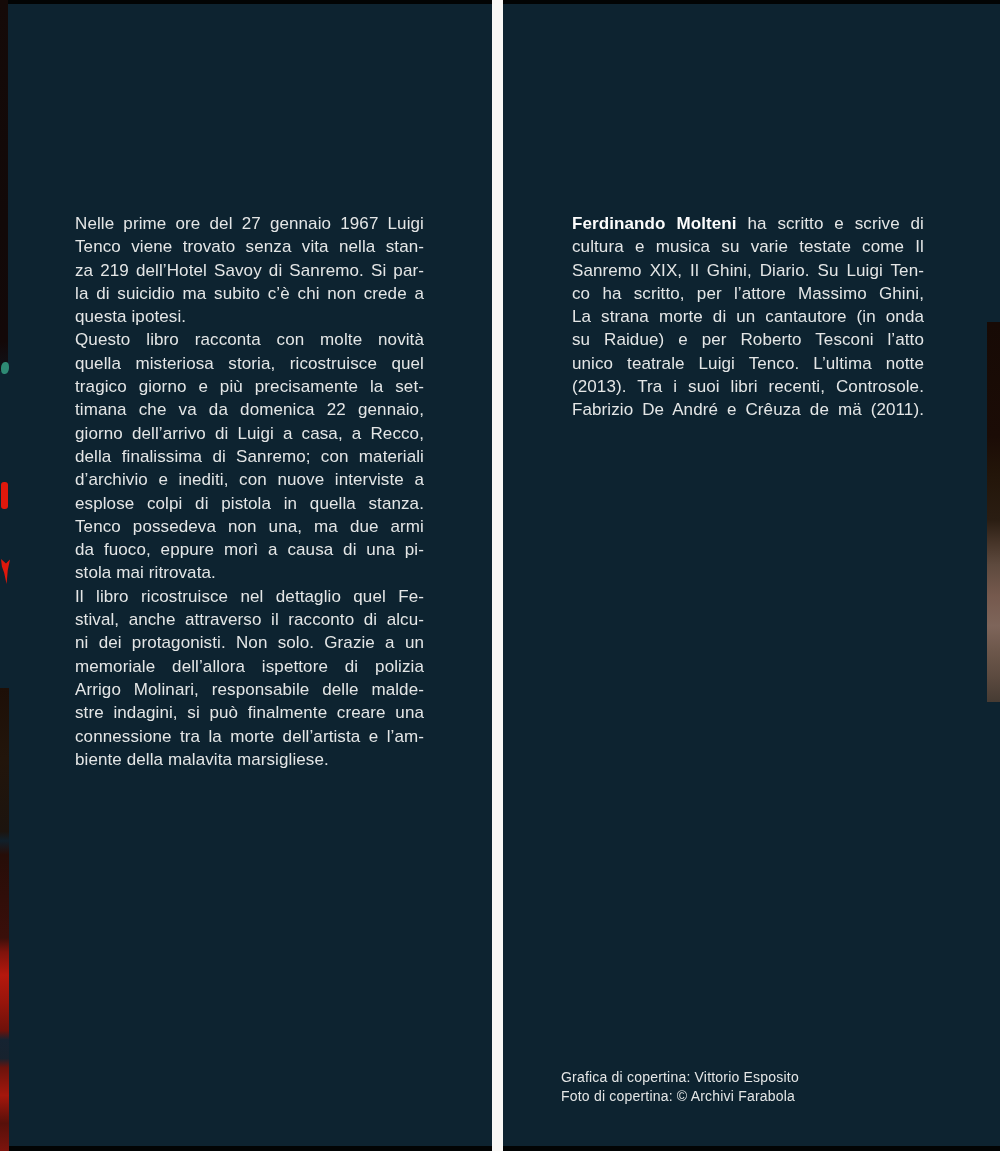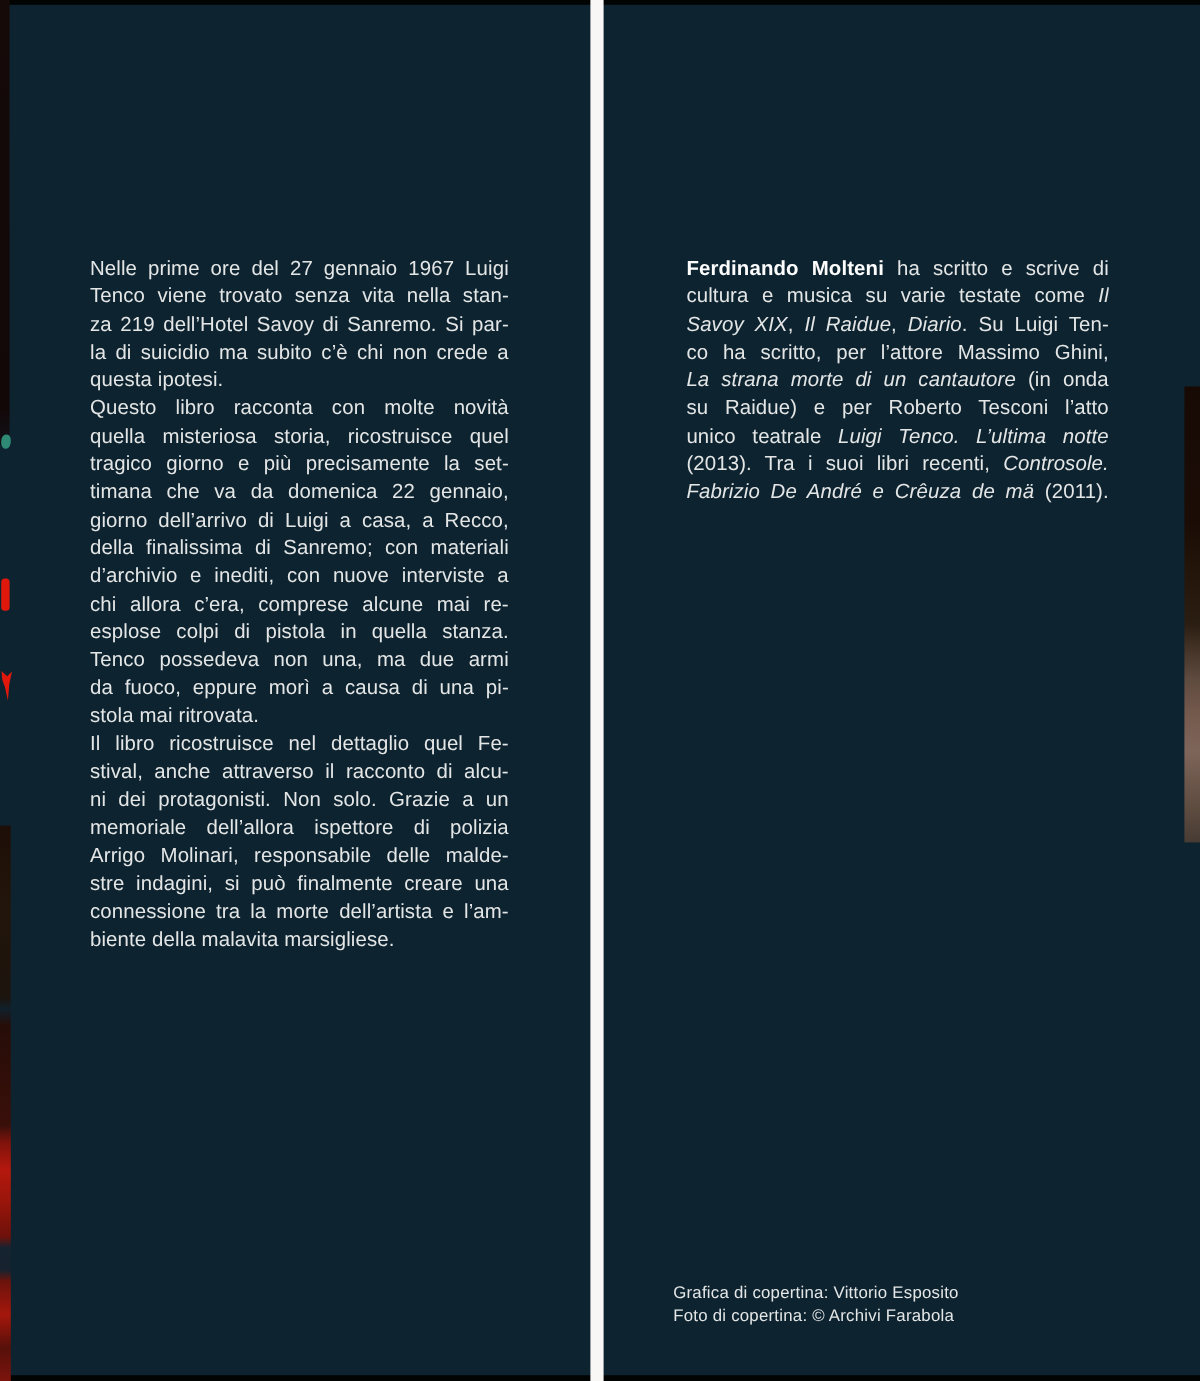--- a/index.html
+++ b/index.html
@@ -46,21 +46,21 @@
     text-align: justify;
     -moz-text-align-last: justify;
     text-align-last: justify;
     white-space: nowrap;
   }
   .tline.tlast {
     -moz-text-align-last: left;
     text-align-last: left;
   }
   .seg-bold   { font-weight: 700; color: var(--brighttxt, #fdfdfd); }
-  .seg-italic { font-style: italic; }
+  .seg-italic { }
 
   .credits {
     position: absolute; left: 58px; top: 1068px;
     width: 400px;
     color: var(--txt, #e4e6e6);
     font-size: 14px; line-height: 18.5px;
     letter-spacing: 0.2px;
     z-index: 1;
   }
 
@@ -112,41 +112,40 @@
         <div class="tline">za 219 dell’Hotel Savoy di Sanremo. Si par-</div>
         <div class="tline">la di suicidio ma subito c’è chi non crede a</div>
         <div class="tline tlast">questa ipotesi.</div>
         <div class="tline">Questo libro racconta con molte novità</div>
         <div class="tline">quella misteriosa storia, ricostruisce quel</div>
         <div class="tline">tragico giorno e più precisamente la set-</div>
         <div class="tline">timana che va da domenica 22 gennaio,</div>
         <div class="tline">giorno dell’arrivo di Luigi a casa, a Recco,</div>
         <div class="tline">della finalissima di Sanremo; con materiali</div>
         <div class="tline">d’archivio e inediti, con nuove interviste a</div>
-        <div class="tline">chi allora c’era, comprese alcune mai re-</div>
         <div class="tline">esplose colpi di pistola in quella stanza.</div>
         <div class="tline">Tenco possedeva non una, ma due armi</div>
         <div class="tline">da fuoco, eppure morì a causa di una pi-</div>
         <div class="tline tlast">stola mai ritrovata.</div>
         <div class="tline">Il libro ricostruisce nel dettaglio quel Fe-</div>
         <div class="tline">stival, anche attraverso il racconto di alcu-</div>
         <div class="tline">ni dei protagonisti. Non solo. Grazie a un</div>
         <div class="tline">memoriale dell’allora ispettore di polizia</div>
         <div class="tline">Arrigo Molinari, responsabile delle malde-</div>
         <div class="tline">stre indagini, si può finalmente creare una</div>
         <div class="tline">connessione tra la morte dell’artista e l’am-</div>
         <div class="tline tlast">biente della malavita marsigliese.</div>
       </div>
   </div>
 
   <div class="flap flap-right">
     <div class="textblock" id="bio-text">
         <div class="tline"><span class="seg-bold">Ferdinando Molteni</span><span class=""> ha scritto e scrive di</span></div>
         <div class="tline"><span class="">cultura e musica su varie testate come </span><span class="seg-italic">Il</span></div>
-        <div class="tline"><span class="seg-italic">Savoy XIX</span><span class="">, </span><span class="seg-italic">Il Raidue</span><span class="">, </span><span class="seg-italic">Diario</span><span class="">. Su Luigi Ten-</span></div>
+        <div class="tline"><span class="seg-italic">Sanremo XIX</span><span class="">, </span><span class="seg-italic">Il Ghini</span><span class="">, </span><span class="seg-italic">Diario</span><span class="">. Su Luigi Ten-</span></div>
         <div class="tline"><span class="">co ha scritto, per l’attore Massimo Ghini,</span></div>
         <div class="tline"><span class="seg-italic">La strana morte di un cantautore</span><span class=""> (in onda</span></div>
         <div class="tline"><span class="">su Raidue) e per Roberto Tesconi l’atto</span></div>
         <div class="tline"><span class="">unico teatrale </span><span class="seg-italic">Luigi Tenco. L’ultima notte</span></div>
         <div class="tline"><span class="">(2013). Tra i suoi libri recenti, </span><span class="seg-italic">Controsole.</span></div>
         <div class="tline"><span class="seg-italic">Fabrizio De André e Crêuza de mä</span><span class=""> (2011).</span></div>
       </div>
     <div class="credits">
       <div>Grafica di copertina: Vittorio Esposito</div>
       <div>Foto di copertina: © Archivi Farabola</div>

